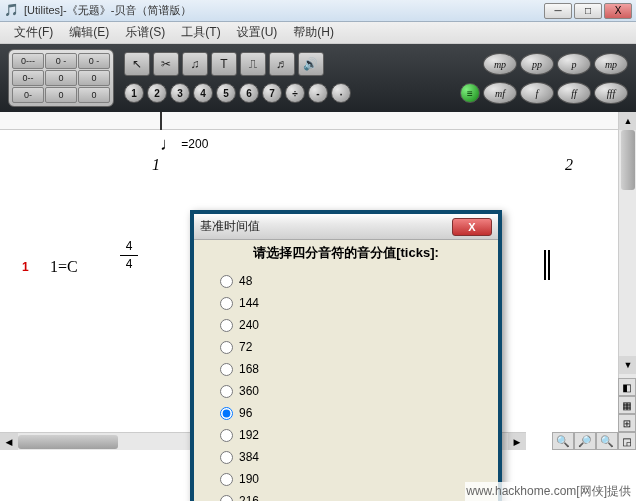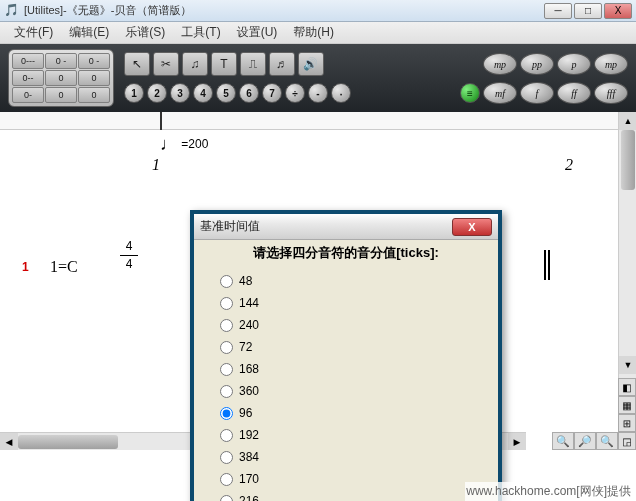--- a/index.html
+++ b/index.html
@@ -210,21 +210,21 @@
         <label class="radio-item">
           <input type="radio" name="ticks" style="">
           <span>192</span>
         </label>
         <label class="radio-item">
           <input type="radio" name="ticks" style="">
           <span>384</span>
         </label>
         <label class="radio-item">
           <input type="radio" name="ticks" style="">
-          <span>170</span>
+          <span>190</span>
         </label>
         <label class="radio-item">
           <input type="radio" name="ticks" style="">
           <span>216</span>
         </label>
         <label class="radio-item">
           <input type="radio" name="ticks" style="">
           <span>480</span>
         </label>
       </div>

